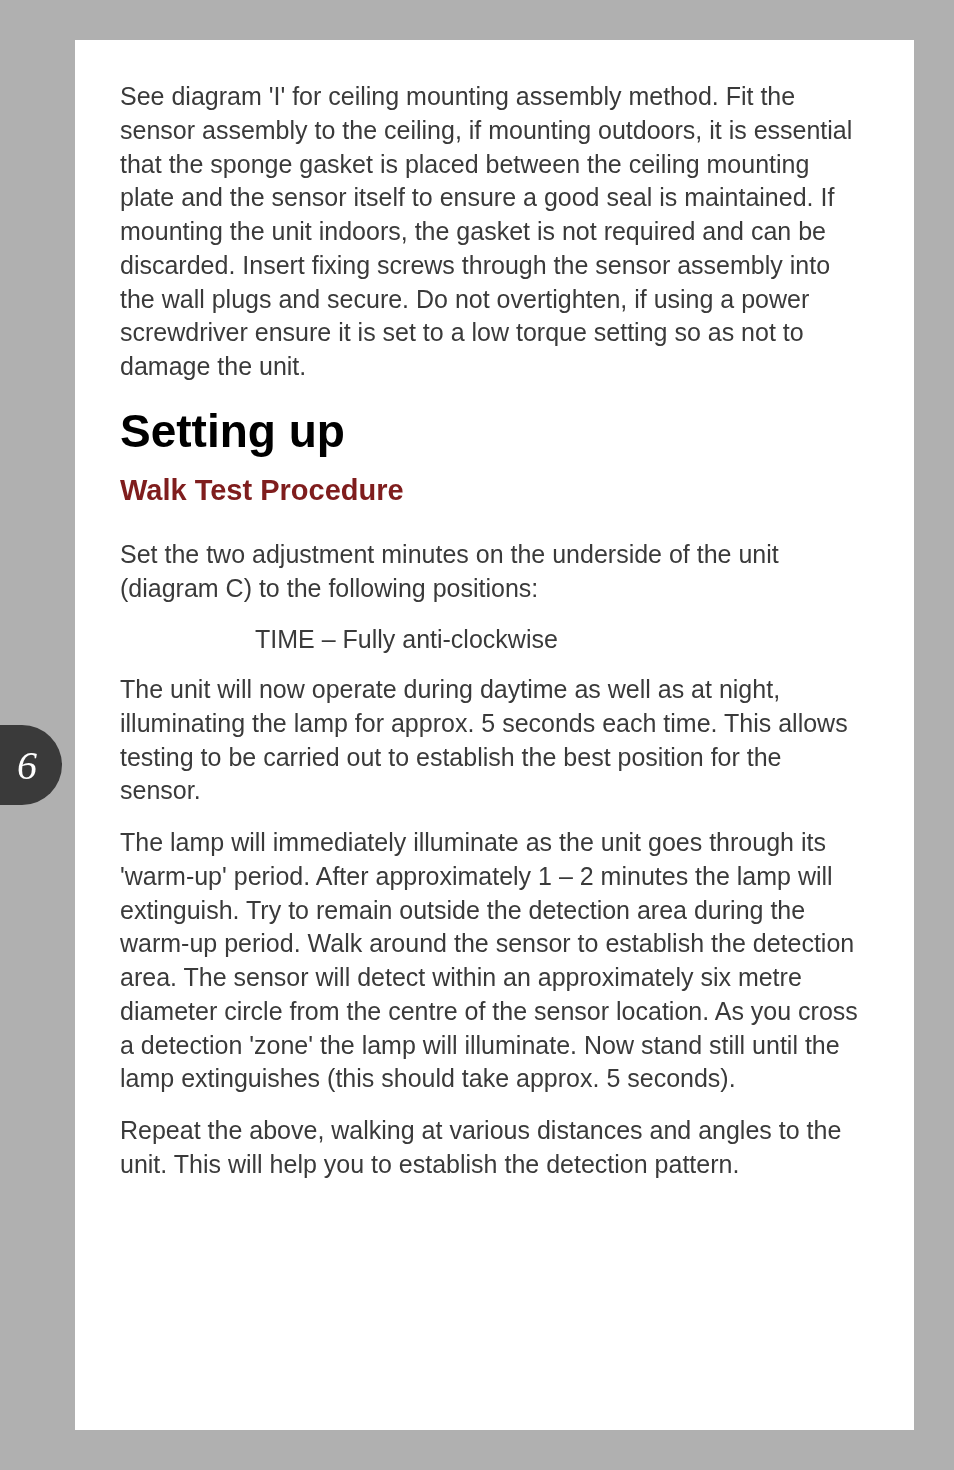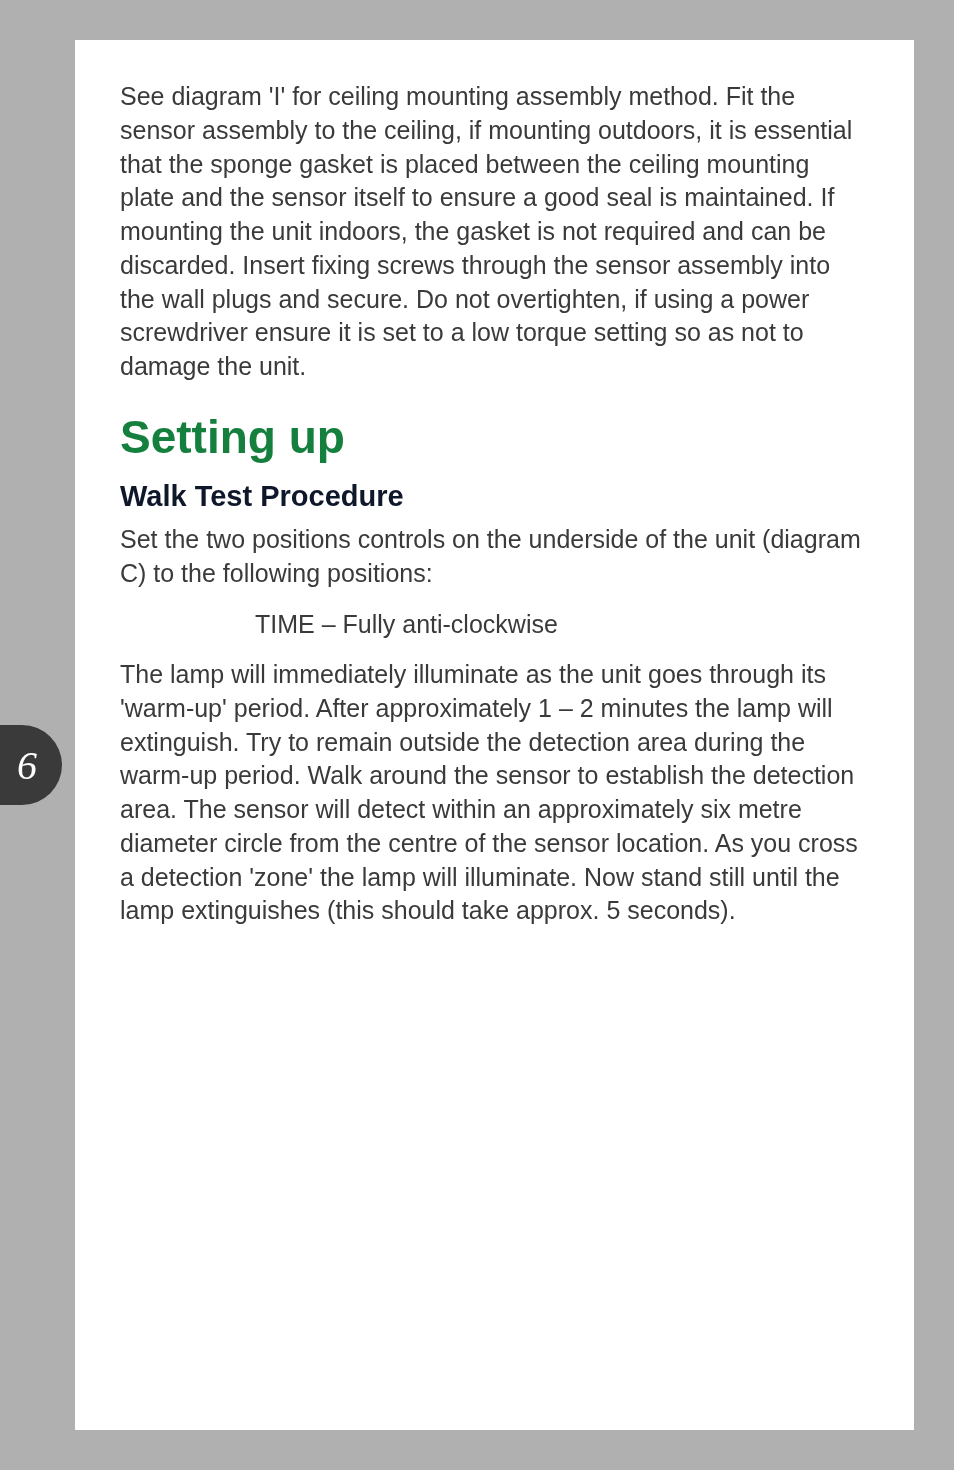--- a/index.html
+++ b/index.html
@@ -21,29 +21,29 @@
   }
   .para {
     font-size: 25px;
     line-height: 1.35;
     margin-bottom: 18px;
     font-weight: 400;
   }
   .h1 {
     font-size: 46px;
     font-weight: 700;
-    color: #15803d;
-    margin-top: 26px;
+    color: #000000;
+    margin-top: 20px;
     margin-bottom: 16px;
   }
   .h2 {
     font-size: 29px;
     font-weight: 700;
-    color: #0f172a;
-    margin-bottom: 10px;
+    color: #7f1d1d;
+    margin-bottom: 31px;
   }
   .indent {
     padding-left: 135px;
     margin-bottom: 16px;
   }
   .indent-last {
     padding-left: 135px;
     margin-bottom: 14px;
   }
   .page-tab {
@@ -71,18 +71,20 @@
 <div class="page-tab">
   <span>6</span>
 </div>
 
 <div class="page">
   <p class="para">See diagram 'I' for ceiling mounting assembly method. Fit the sensor assembly to the ceiling, if mounting outdoors, it is essential that the sponge gasket is placed between the ceiling mounting plate and the sensor itself to ensure a good seal is maintained. If mounting the unit indoors, the gasket is not required and can be discarded. Insert fixing screws through the sensor assembly into the wall plugs and secure. Do not overtighten, if using a power screwdriver ensure it is set to a low torque setting so as not to damage the unit.</p>
 
   <h1 class="h1">Setting up</h1>
   <h2 class="h2">Walk Test Procedure</h2>
 
-  <p class="para">Set the two positions controls on the underside of the unit (diagram C) to the following positions:</p>
+  <p class="para">Set the two adjustment minutes on the underside of the unit (diagram C) to the following positions:</p>
 
   <p class="para indent">TIME – Fully anti-clockwise</p>
 
+  <p class="para">The unit will now operate during daytime as well as at night, illuminating the lamp for approx. 5 seconds each time. This allows testing to be carried out to establish the best position for the sensor.</p>
   <p class="para">The lamp will immediately illuminate as the unit goes through its 'warm-up' period. After approximately 1 – 2 minutes the lamp will extinguish. Try to remain outside the detection area during the warm-up period. Walk around the sensor to establish the detection area. The sensor will detect within an approximately six metre diameter circle from the centre of the sensor location. As you cross a detection 'zone' the lamp will illuminate. Now stand still until the lamp extinguishes (this should take approx. 5 seconds).</p>
+  <p class="para">Repeat the above, walking at various distances and angles to the unit. This will help you to establish the detection pattern.</p>
 </div>
 
 </body></html>

